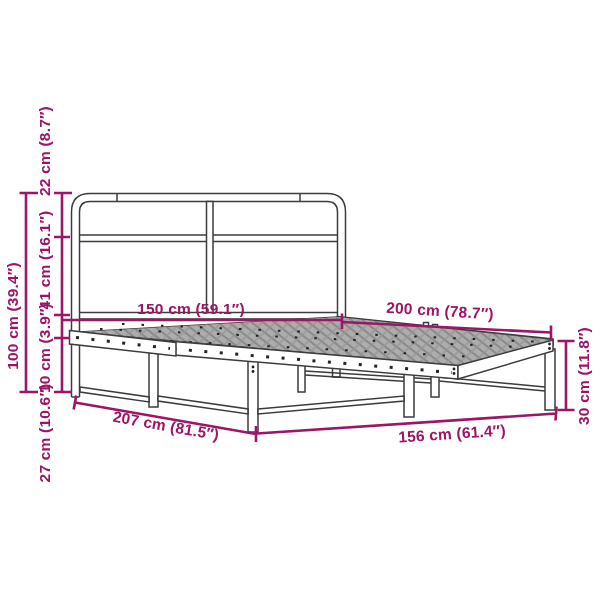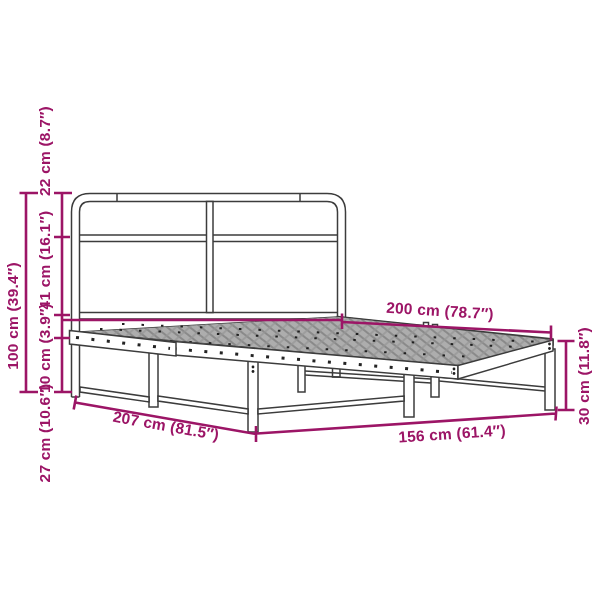--- a/index.html
+++ b/index.html
@@ -96,17 +96,18 @@
       <path class="dim" d="M75,402.5 L256,434 M76.3,395.6 L73.7,409.4 M256,426 V442"></path>
       <path class="dim" d="M257,433.5 L556,413.5 M556.5,406.5 L555.5,420.5"></path>
     </g>
   </svg>
 
   <div class="lbl rot-n90" style="left:13px;top:316px">100 cm (39.4″)</div>
   <div class="lbl rot-n90" style="left:45px;top:151px">22 cm (8.7″)</div>
   <div class="lbl rot-n90" style="left:45px;top:260px">41 cm (16.1″)</div>
   <div class="lbl rot-n90" style="left:45px;top:348px">10 cm (3.9″)</div>
   <div class="lbl rot-n90" style="left:45px;top:433px">27 cm (10.6″)</div>
+  <div class="lbl" style="left:191px;top:309px">150 cm (59.1″)</div>
   <div class="lbl rot-p4" style="left:440px;top:311px">200 cm (78.7″)</div>
   <div class="lbl rot-n90" style="left:584px;top:376px">30 cm (11.8″)</div>
   <div class="lbl rot-p10" style="left:166px;top:426px">207 cm (81.5″)</div>
   <div class="lbl rot-n4" style="left:452px;top:434px">156 cm (61.4″)</div>
 </div>
 
 </body></html>

